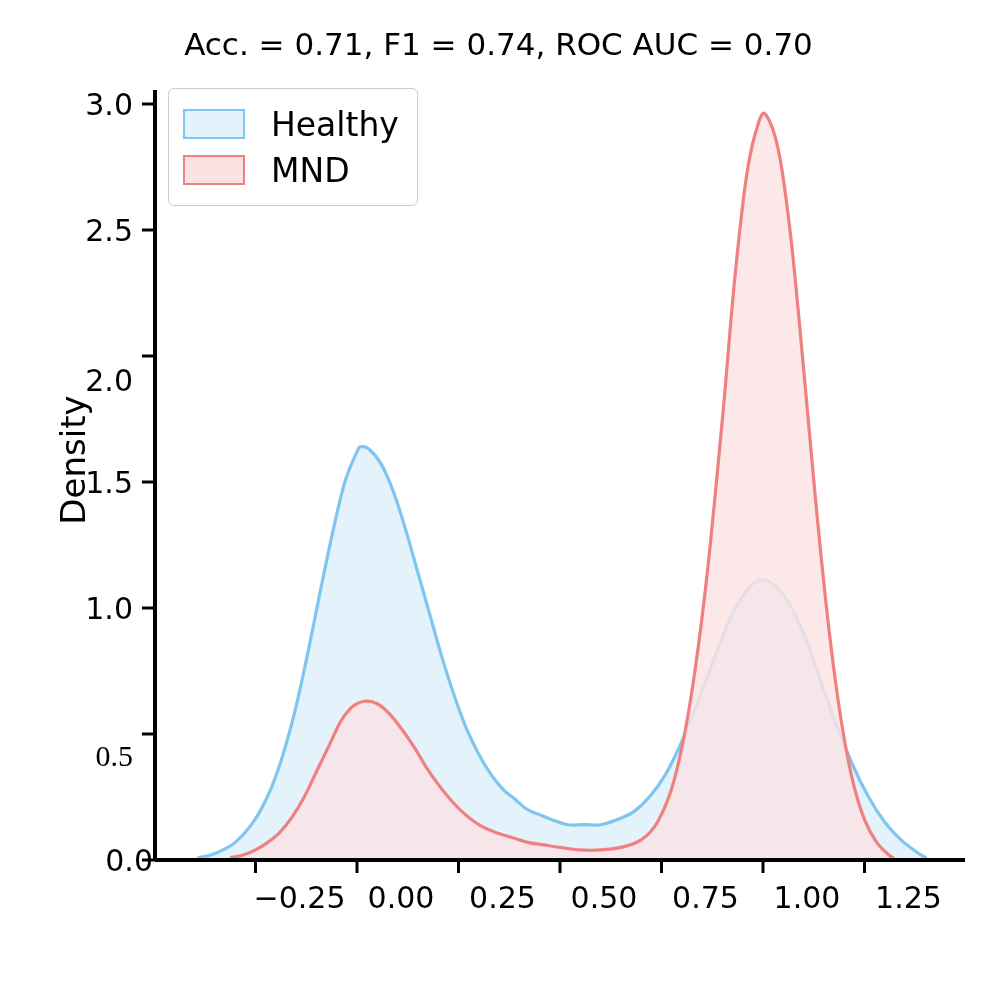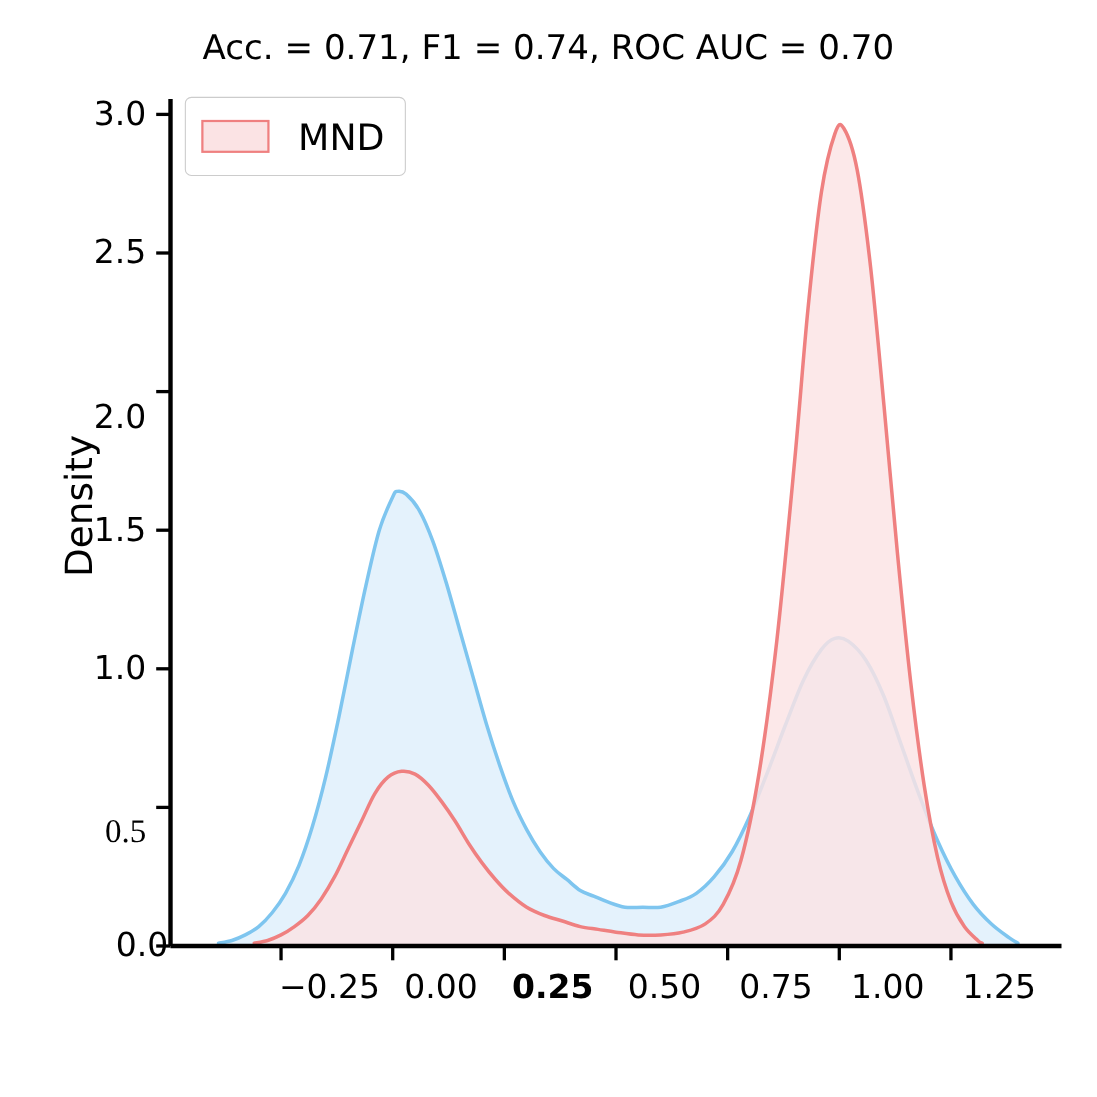--- a/index.html
+++ b/index.html
@@ -137,29 +137,33 @@
       <div class="tick-label tick-label-y" style="left: 133px; top: 756px; font-family: Liberation Serif, serif;">0.5</div>
       <div class="tick-label tick-label-y" style="left: 133px; top: 608px;">1.0</div>
       <div class="tick-label tick-label-y" style="left: 133px; top: 482px;">1.5</div>
       <div class="tick-label tick-label-y" style="left: 133px; top: 340px; margin-top: 40px;">2.0</div>
       <div class="tick-label tick-label-y" style="left: 133px; top: 230px;">2.5</div>
       <div class="tick-label tick-label-y" style="left: 133px; top: 104px;">3.0</div>
     </div>
   <div id="xtick-labels">
       <div class="tick-label tick-label-x" style="left: 255.5px; top: 880px;">−0.25</div>
       <div class="tick-label tick-label-x" style="left: 357px; top: 880px;">0.00</div>
-      <div class="tick-label tick-label-x" style="left: 458.5px; top: 880px; font-weight: bold;">0.25</div>
+      <div class="tick-label tick-label-x" style="left: 458.5px; top: 880px;">0.25</div>
       <div class="tick-label tick-label-x" style="left: 560px; top: 880px;">0.50</div>
       <div class="tick-label tick-label-x" style="left: 661.5px; top: 880px; text-align: right;">0.75</div>
       <div class="tick-label tick-label-x" style="left: 763px; top: 880px;">1.00</div>
       <div class="tick-label tick-label-x" style="left: 864.5px; top: 880px;">1.25</div>
     </div>
 
   <div class="axis-label-y">Density</div>
 
   <div id="legend-box">
     <div class="legend-row">
+      <span class="legend-swatch" style="background: rgb(228, 242, 252); border-color: rgb(126, 197, 239);"></span>
+      <span class="legend-text">Healthy</span>
+    </div>
+    <div class="legend-row">
       <span class="legend-swatch" style="background: rgb(251, 227, 228); border-color: rgb(239, 128, 128);"></span>
       <span class="legend-text">MND</span>
     </div>
   </div>
 
 </div>
 
 </body></html>

